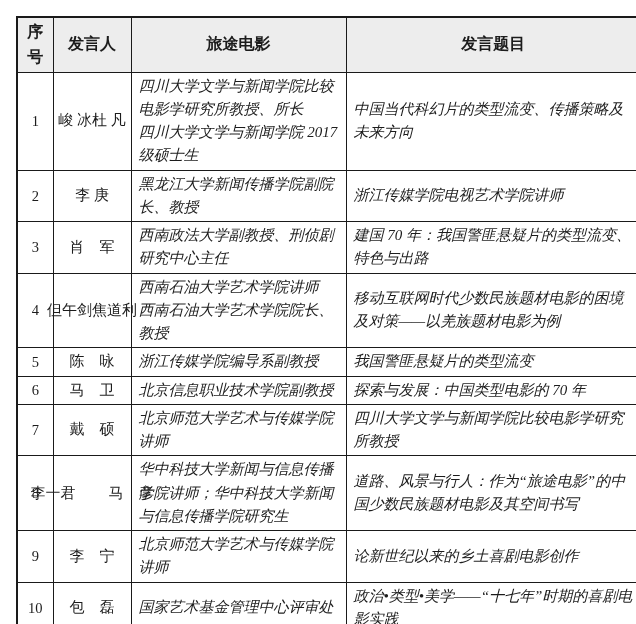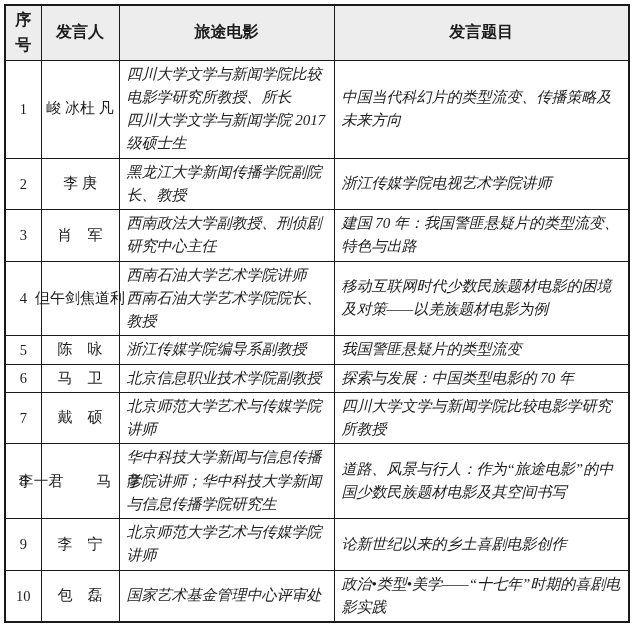--- a/index.html
+++ b/index.html
@@ -11,21 +11,21 @@
   * { box-sizing: border-box; }
   html, body {
     margin: 0; padding: 0;
     background: var(--page-bg);
     font-family: "Liberation Serif", "DejaVu Serif", serif;
     color: var(--text-color);
   }
   .page {
     width: 636px;
     height: 624px;
-    padding: 4px;
+    padding: 16px;
     background: var(--page-bg);
   }
   table.speakers {
     border-collapse: collapse;
     width: 626px;
     height: 614px;
     table-layout: fixed;
     border: 2px solid var(--border-color);
   }
   col.c-no      { width: 36px; }

